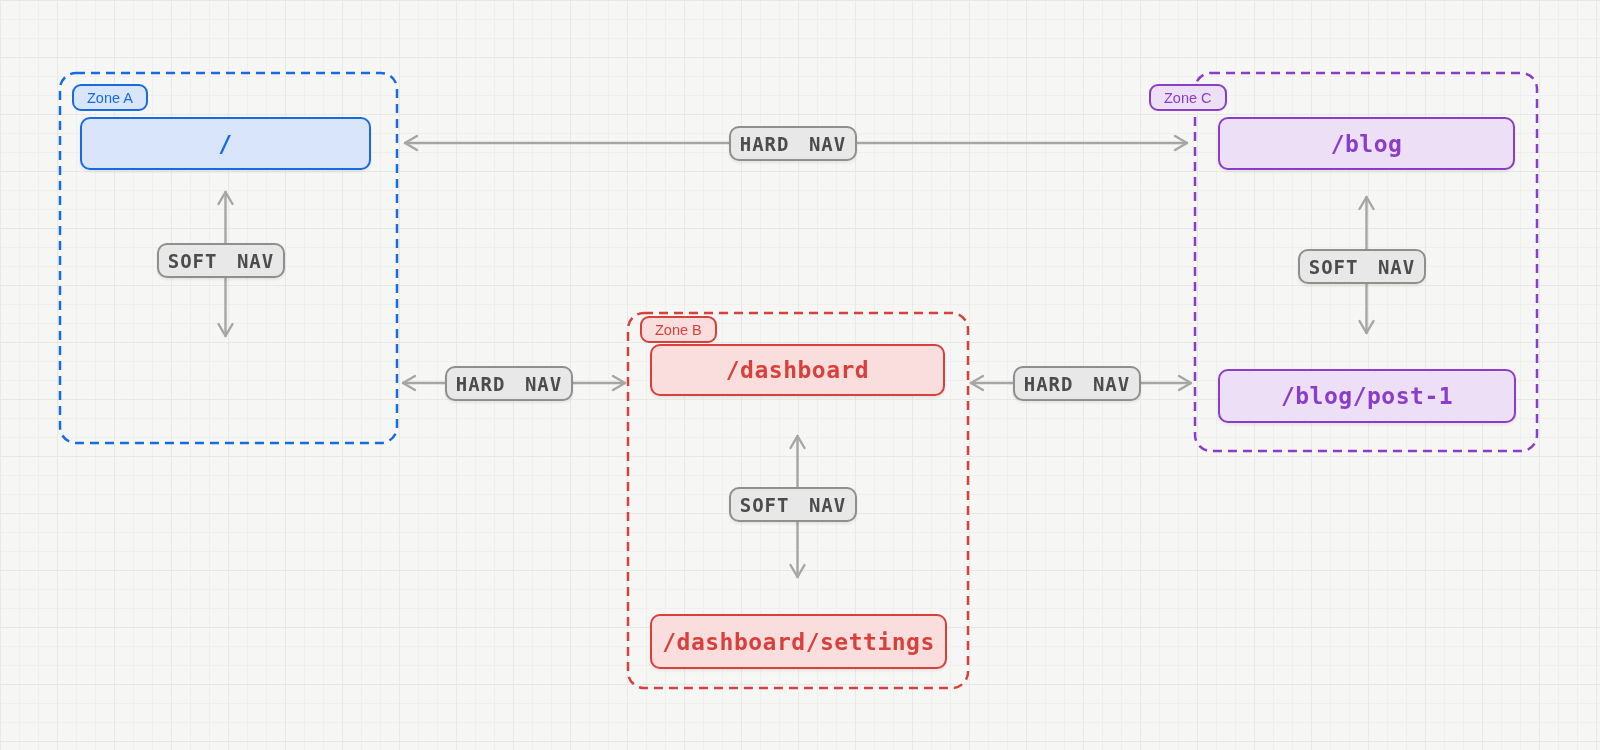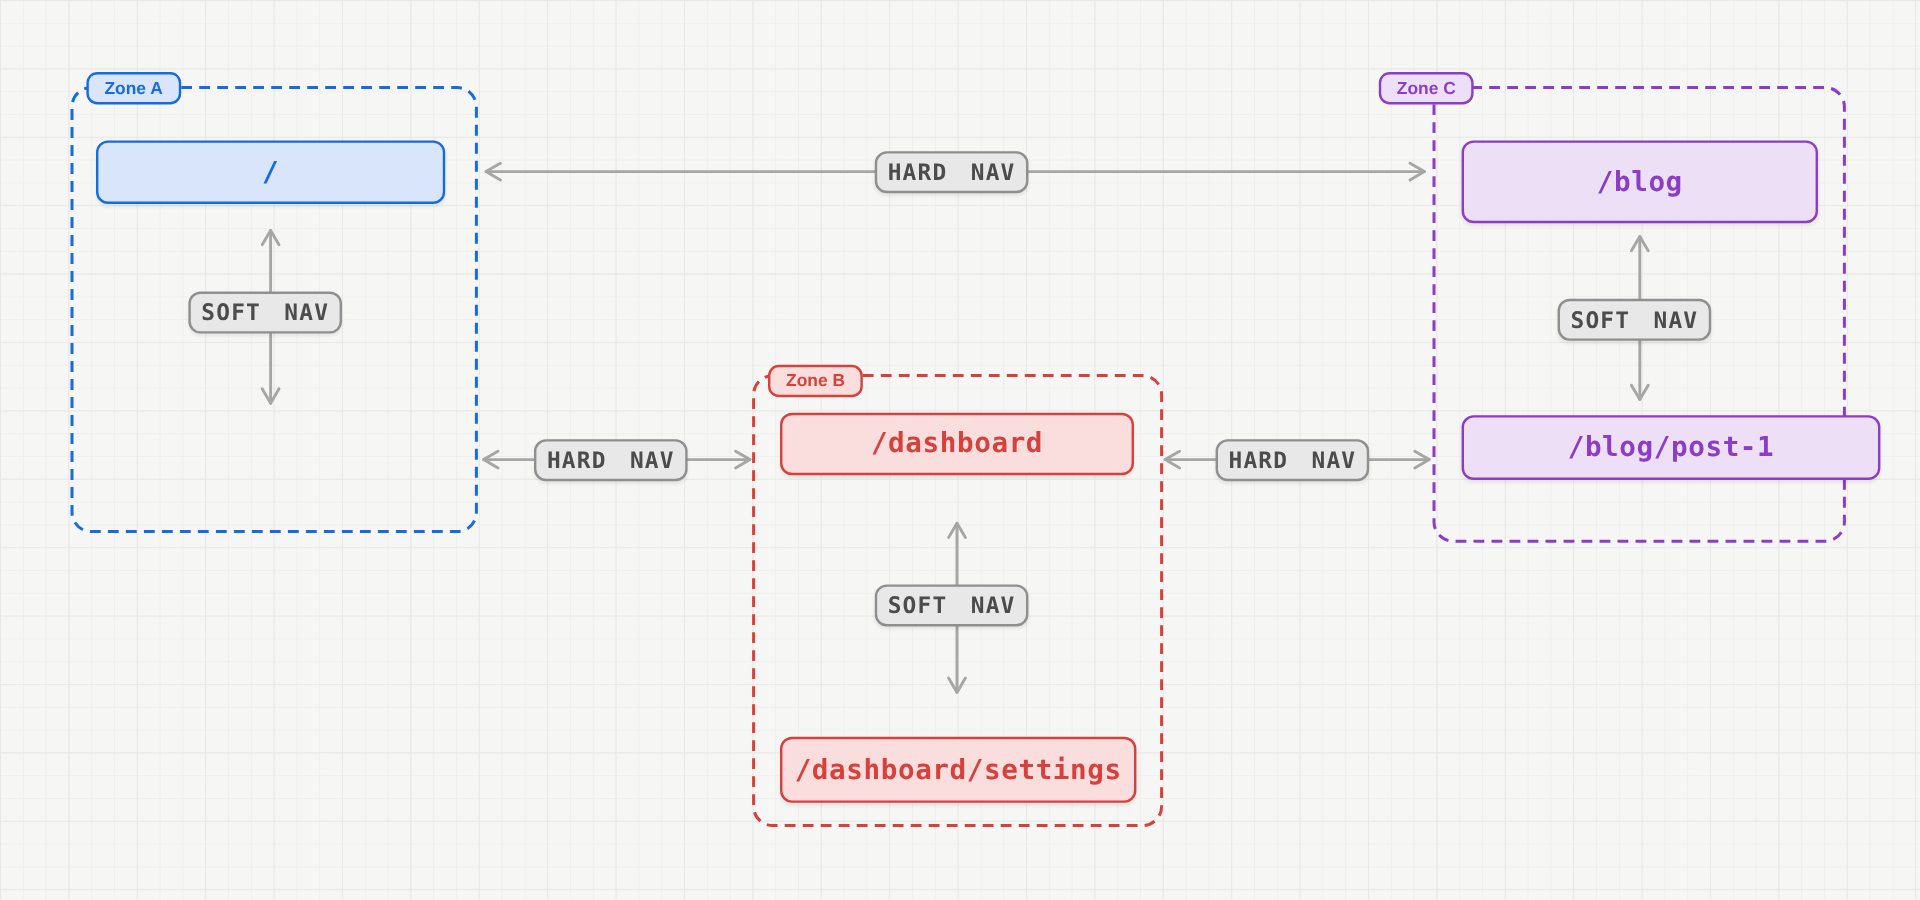--- a/index.html
+++ b/index.html
@@ -40,21 +40,21 @@
     font-size:23px;font-weight:700;letter-spacing:.5px;
     box-shadow:0 2px 3px rgba(0,0,0,.07);
   }
   .node.blue{background:var(--blueFill);border-color:var(--blue);color:var(--blue);}
   .node.red{background:var(--redFill);border-color:var(--red);color:var(--red);}
   .node.purple{background:var(--purpleFill);border-color:var(--purple);color:var(--purple);}
 
   .zone-label{
     position:absolute;display:flex;align-items:center;justify-content:center;
     height:27px;padding:0 13px;border:2px solid;border-radius:9px;
-    font-family:"Liberation Sans","DejaVu Sans",sans-serif;font-size:14.5px;font-weight:700;
+    font-family:"Liberation Sans","DejaVu Sans",sans-serif;font-size:14.5px;font-weight:400;margin-top:24px;
   }
   .zone-label.blue{background:var(--blueFill);border-color:var(--blue);color:var(--blue);}
   .zone-label.red{background:var(--redFill);border-color:var(--red);color:var(--red);}
   .zone-label.purple{background:var(--purpleFill);border-color:var(--purple);color:var(--purple);}
 
   .pill{
     position:absolute;display:flex;align-items:center;justify-content:center;
     width:128px;height:35px;border:2px solid var(--pillBorder);border-radius:10px;
     background:var(--pillFill);color:var(--pillText);
     font-size:19px;font-weight:700;letter-spacing:1px;word-spacing:7px;
@@ -80,30 +80,30 @@
     <path class="edge" d="M405 143 H1187" marker-start="url(#chev)" marker-end="url(#chev)"></path>
     <path class="edge" d="M403 383 H625" marker-start="url(#chev)" marker-end="url(#chev)"></path>
     <path class="edge" d="M971 383 H1191" marker-start="url(#chev)" marker-end="url(#chev)"></path>
 
     <path class="edge" d="M225.5 192 V336" marker-start="url(#chev)" marker-end="url(#chev)"></path>
     <path class="edge" d="M797.5 436 V577" marker-start="url(#chev)" marker-end="url(#chev)"></path>
     <path class="edge" d="M1366.5 197 V333" marker-start="url(#chev)" marker-end="url(#chev)"></path>
   </svg>
 
   <div class="zone-label blue" style="left:72px;top:60px;">Zone A</div>
-  <div class="zone-label red" style="left:640px;top:304px;">Zone B</div>
+  <div class="zone-label red" style="left:640px;top:292px;">Zone B</div>
   <div class="zone-label purple" style="left:1149px;top:60px;">Zone C</div>
 
   <div class="node blue" style="left:80px;top:117px;width:291px;height:53px;">/</div>
 
   <div class="node red" style="left:650px;top:344px;width:295px;height:52px;">/dashboard</div>
   <div class="node red" style="left:650px;top:614px;width:297px;height:55px;">/dashboard/settings</div>
 
-  <div class="node purple" style="left:1218px;top:117px;width:297px;height:69px;">/blog</div>
-  <div class="node purple" style="left:1218px;top:346px;width:349px;height:54px;">/blog/post-1</div>
+  <div class="node purple" style="left:1218px;top:117px;width:297px;height:53px;">/blog</div>
+  <div class="node purple" style="left:1218px;top:369px;width:298px;height:54px;">/blog/post-1</div>
 
   <div class="pill" style="left:157px;top:243px;">SOFT NAV</div>
   <div class="pill" style="left:729px;top:487px;">SOFT NAV</div>
   <div class="pill" style="left:1298px;top:249px;">SOFT NAV</div>
 
   <div class="pill" style="left:729px;top:126px;">HARD NAV</div>
   <div class="pill" style="left:445px;top:366px;">HARD NAV</div>
   <div class="pill" style="left:1013px;top:366px;">HARD NAV</div>
 
 </div>

